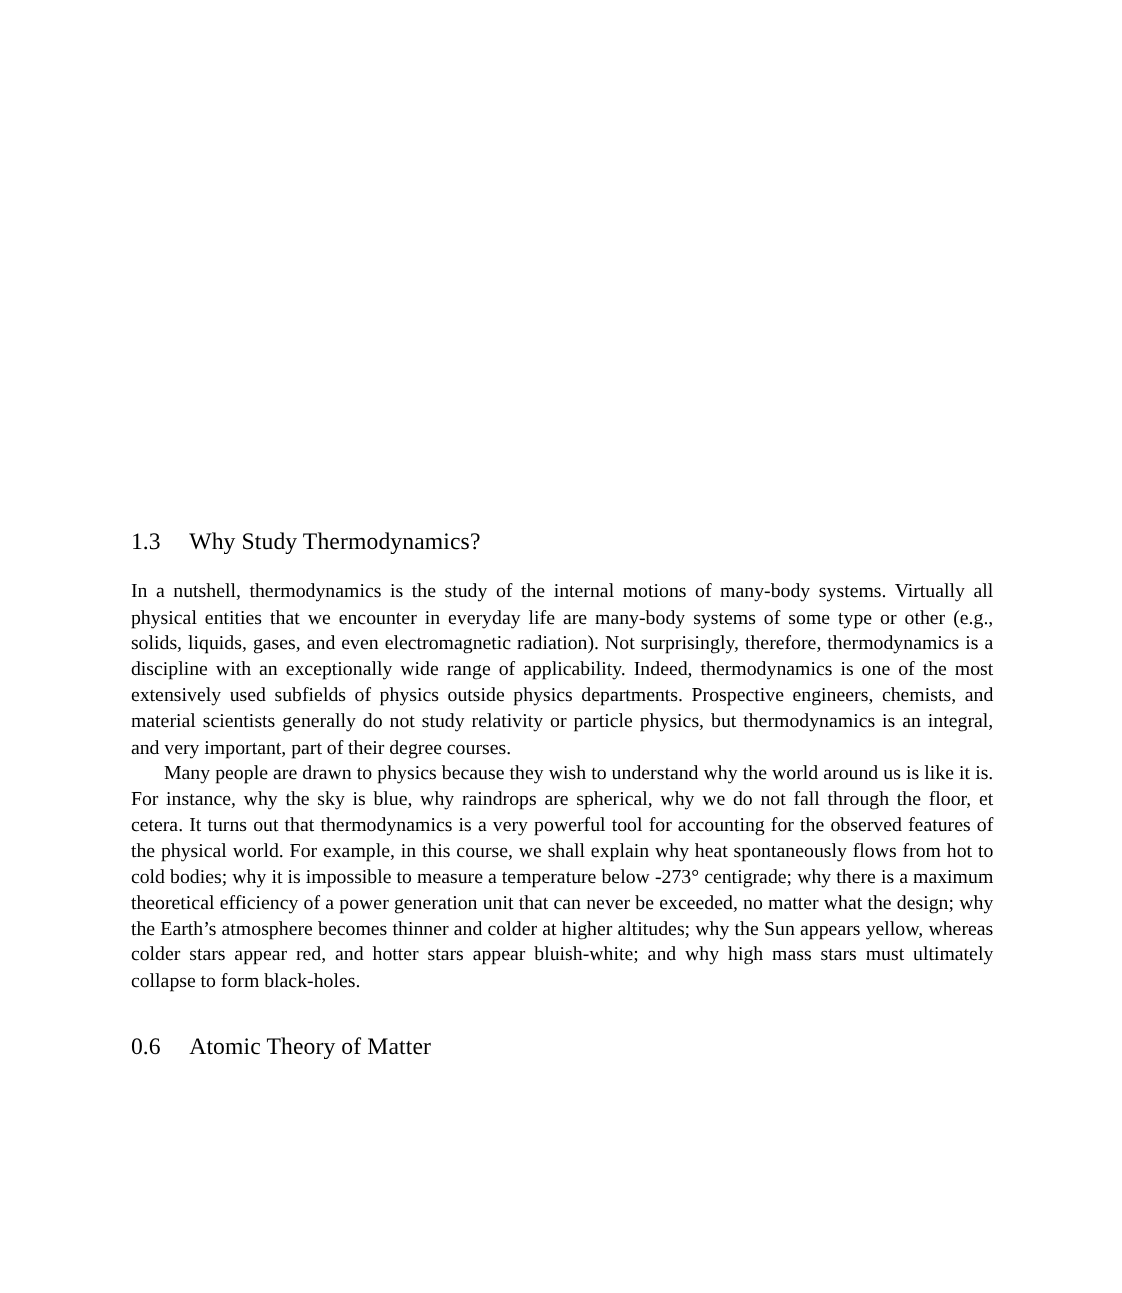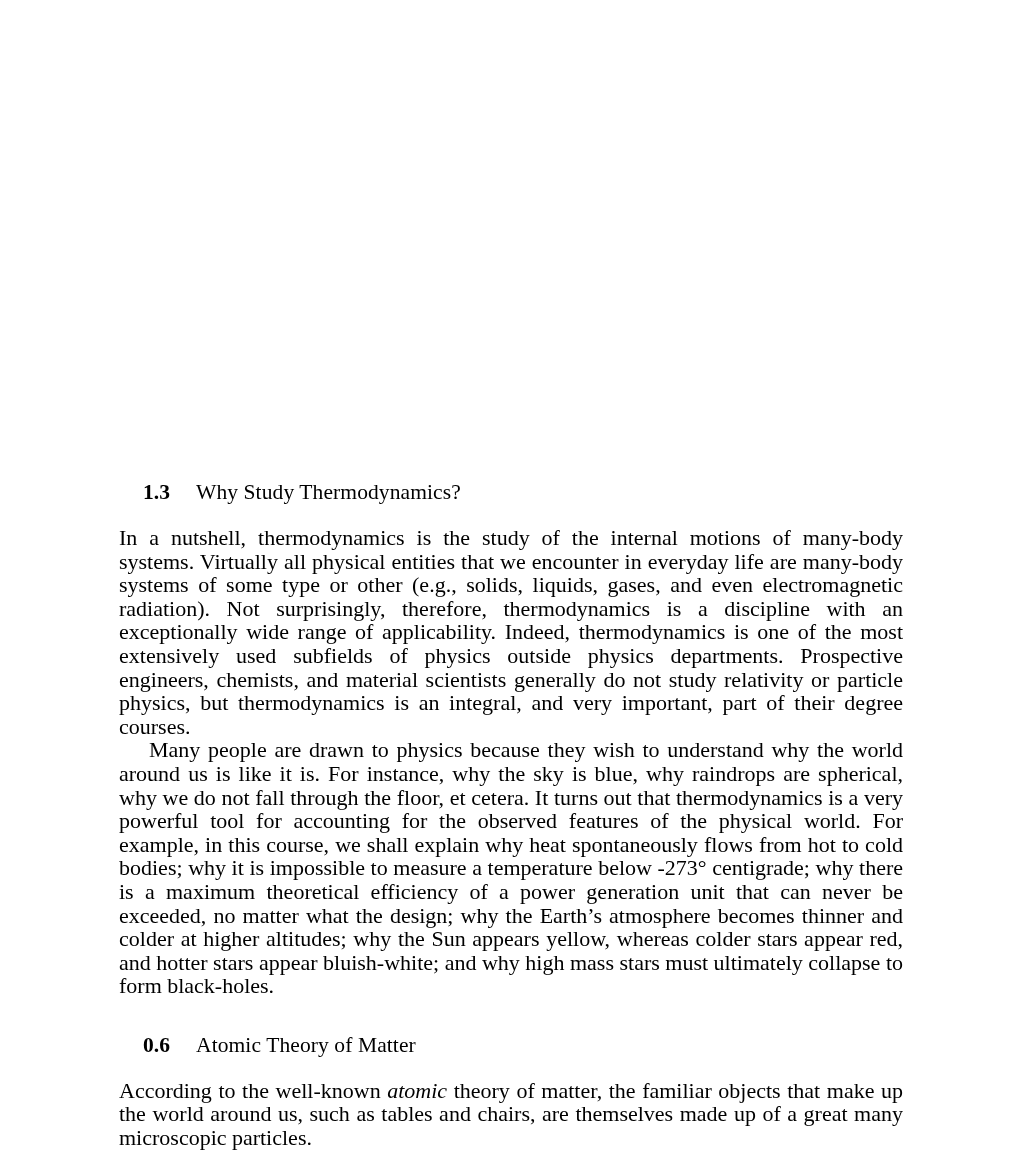--- a/index.html
+++ b/index.html
@@ -35,28 +35,27 @@
     font-weight: bold;
     line-height: 26px;
     margin: 0;
     padding: 0;
     display: block;
     letter-spacing: 0.1px;
   }
   .section-heading .num {
     display: inline-block;
     width: 53px;
-    font-weight: bold;
-    margin-left: 24px;
+    font-weight: normal;
   }
   .section-heading .title {
     font-weight: normal;
   }
   p.body-text {
-    font-size: 22px;
+    font-size: 18px;
     line-height: 23.6px;
     text-align: justify;
     text-justify: inter-word;
     margin: 0;
     padding: 0;
     hyphens: none;
     word-spacing: -0.1px;
   }
   p.indented {
     text-indent: 30px;
@@ -85,16 +84,15 @@
     <p class="body-text indented">Many people are drawn to physics because they wish to understand why the world around us is like it is. For instance, why the sky is blue, why raindrops are spherical, why we do not fall through the floor, et cetera. It turns out that thermodynamics is a very powerful tool for accounting for the observed features of the physical world. For example, in this course, we shall explain why heat spontaneously flows from hot to cold bodies; why it is impossible to measure a temperature below -273° centigrade; why there is a maximum theoretical efficiency of a power generation unit that can never be exceeded, no matter what the design; why the Earth’s atmosphere becomes thinner and colder at higher altitudes; why the Sun appears yellow, whereas colder stars appear red, and hotter stars appear bluish-white; and why high mass stars must ultimately collapse to form black-holes.</p>
 
     <div class="gap-para-to-heading"></div>
 
     <h2 class="section-heading">
       <span class="num">0.6</span><span class="title">Atomic Theory of Matter</span>
     </h2>
 
     <div class="gap-after-h14"></div>
 
-    <p class="body-text"><span>According to the well-known </span><em class="italic-term">atomic</em><span> theory of matter, the familiar objects that make up the world around us, such as tables and chairs, are themselves made up of a great many microscopic particles.</span></p>
 
   </div>
 </div>
 
 </body></html>

